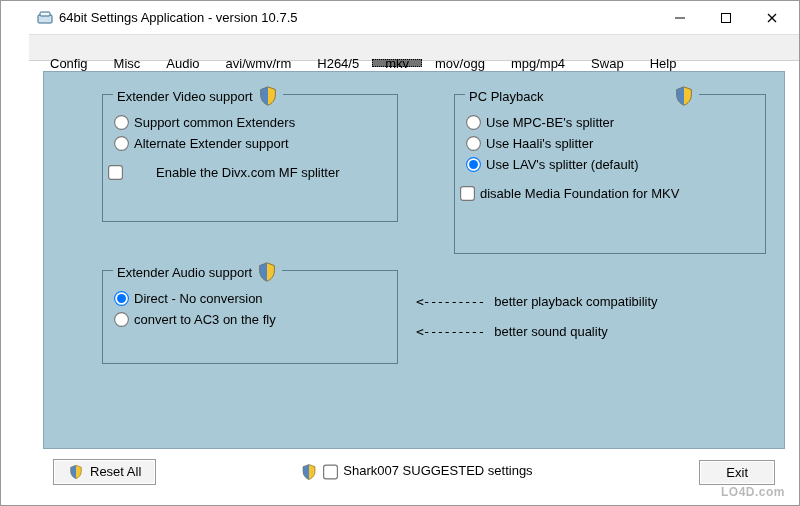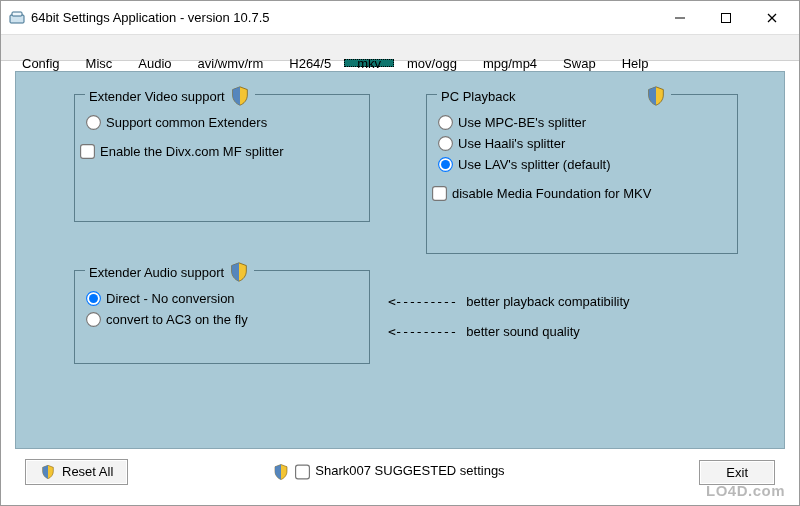--- a/index.html
+++ b/index.html
@@ -1,45 +1,45 @@
 <!DOCTYPE html>
 <html><head>
 <meta charset="utf-8">
 <style>
   * { box-sizing: border-box; font-family: "Segoe UI", Tahoma, sans-serif; font-size: 13px; }
   body { margin: 0; background: #fff; }
-  .window { width: 800px; height: 506px; border: 1px solid #999; background: #fff; position: relative; display: flex; flex-direction: column; }
+  .window { width: 800px; height: 506px; border: 1px solid #999; background: #fff; position: relative; display: flex; flex-direction: column; padding-left: 28px; }
   .titlebar { height: 34px; display: flex; align-items: center; padding: 0 4px 0 8px; border-bottom: 1px solid #e0e0e0; }
   .titlebar .app-icon { width: 16px; height: 16px; margin-right: 6px; display:inline-flex; align-items:center; justify-content:center;}
   .titlebar .title { flex: 1; color: #000; }
   .winbtns { display: flex; }
   .winbtn { width: 46px; height: 30px; display: flex; align-items: center; justify-content: center; color: #222; }
   .winbtn svg { width: 12px; height: 12px; }
   .menubar { display: flex; padding:0 8px; height: 26px; align-items: stretch; background:#f0f0f0; border-bottom:1px solid #d0d0d0;}
   .menuitem { padding: 3px 12px; color:#000; border:1px solid transparent; display:flex; align-items:center; cursor:default;margin-top:24px;}
-  .menuitem.active { background:#0f766e; border:1px dotted #000; }
+  .menuitem.active { background:#737373; border:1px dotted #000; }
   .client { flex:1; padding: 10px 14px 10px 14px; display:flex; flex-direction:column; }
   .bluepanel { flex:1; background:#a9c9d6; border:1px solid #8aa8b5; position:relative; }
   .group { position:absolute; border:1px solid #5b7e8c; }
   .group .legendwrap { position:absolute; top:-10px; left:10px; background:#a9c9d6; padding:0 4px; display:flex; align-items:center; white-space:nowrap; }
   .group .legend-text { color:#000; }
   .shield { margin-left:4px; display:inline-flex; align-items:center; }
   .opt { display:flex; align-items:center; margin:6px 0; white-space:nowrap; }
   .opt input[type=radio], .opt input[type=checkbox] { margin:0 6px 0 0; transform:scale(1.15); }
   .group-inner { padding:14px 12px 10px 12px; }
   .group-inner.tight { padding:14px 12px 6px 12px; }
   .annot { position:absolute; display:flex; align-items:center; color:#000; white-space:nowrap;}
   .annot .arrow { letter-spacing:-1px; margin-right:10px; font-family:monospace; }
   .footer { height:46px; display:flex; align-items:center; padding:0 10px; }
   .push { flex:1; }
   .btn { border:1px solid #999; background:#f3f3f3; padding:4px 14px; display:inline-flex; align-items:flex-start; box-shadow:0 0 0 1px #fff inset; cursor:default;}
   .btn .shield { margin:0 6px 0 0; }
   .suggest { display:flex; margin-left:140px; }
   .suggest input { margin:0 6px; transform:scale(1.15);}
-  .watermark { position:absolute; right:14px; bottom:6px; font-size:15px; font-weight:600; color:rgba(0,0,0,0.28); letter-spacing:0.5px;}
+  .watermark { position:absolute; right:14px; bottom:6px; font-size:12px; font-weight:600; color:rgba(0,0,0,0.28); letter-spacing:0.5px;}
 </style>
 </head>
 <body>
 
 <div class="window">
 
   <div class="titlebar">
     <span class="app-icon">
       <svg width="16" height="16" viewBox="0 0 16 16">
           <rect x="1" y="5" width="14" height="8" rx="1" fill="#cfe3ef" stroke="#3a6d8c"></rect>
@@ -91,21 +91,25 @@
                 <path d="M12 2 L20 5 V11 C20 16 16.5 20.5 12 22 C7.5 20.5 4 16 4 11 V5 Z" fill="#f3c434" stroke="#6b4a00" stroke-width="0.7"></path>
                 <path d="M12 2 L12 22 C7.5 20.5 4 16 4 11 V5 Z" fill="#3a7bd5" opacity="0.85"></path>
               </svg>
             </span>
         </div>
         <div class="group-inner">
           <label class="opt">
               <input type="radio" name="ev" style="">
               <span>Support common Extenders</span>
             </label>
-          <label class="opt" style="margin-top:14px; margin-left:-6px;">
+          <label class="opt">
+              <input type="radio" name="ev" style="">
+              <span>Alternate Extender support</span>
+            </label>
+          <label class="opt" style="margin-top:14px; margin-left:-6px;gap:28px;">
               <input type="checkbox" style="">
               <span>Enable the Divx.com MF splitter</span>
             </label>
         </div>
       </div>
 
       <div class="group" style="left:410px; top:22px; width:312px; height:160px;">
         <div class="legendwrap">
           <span class="legend-text">PC Playback</span>
           <span class="shield" style="margin-left:130px;">

